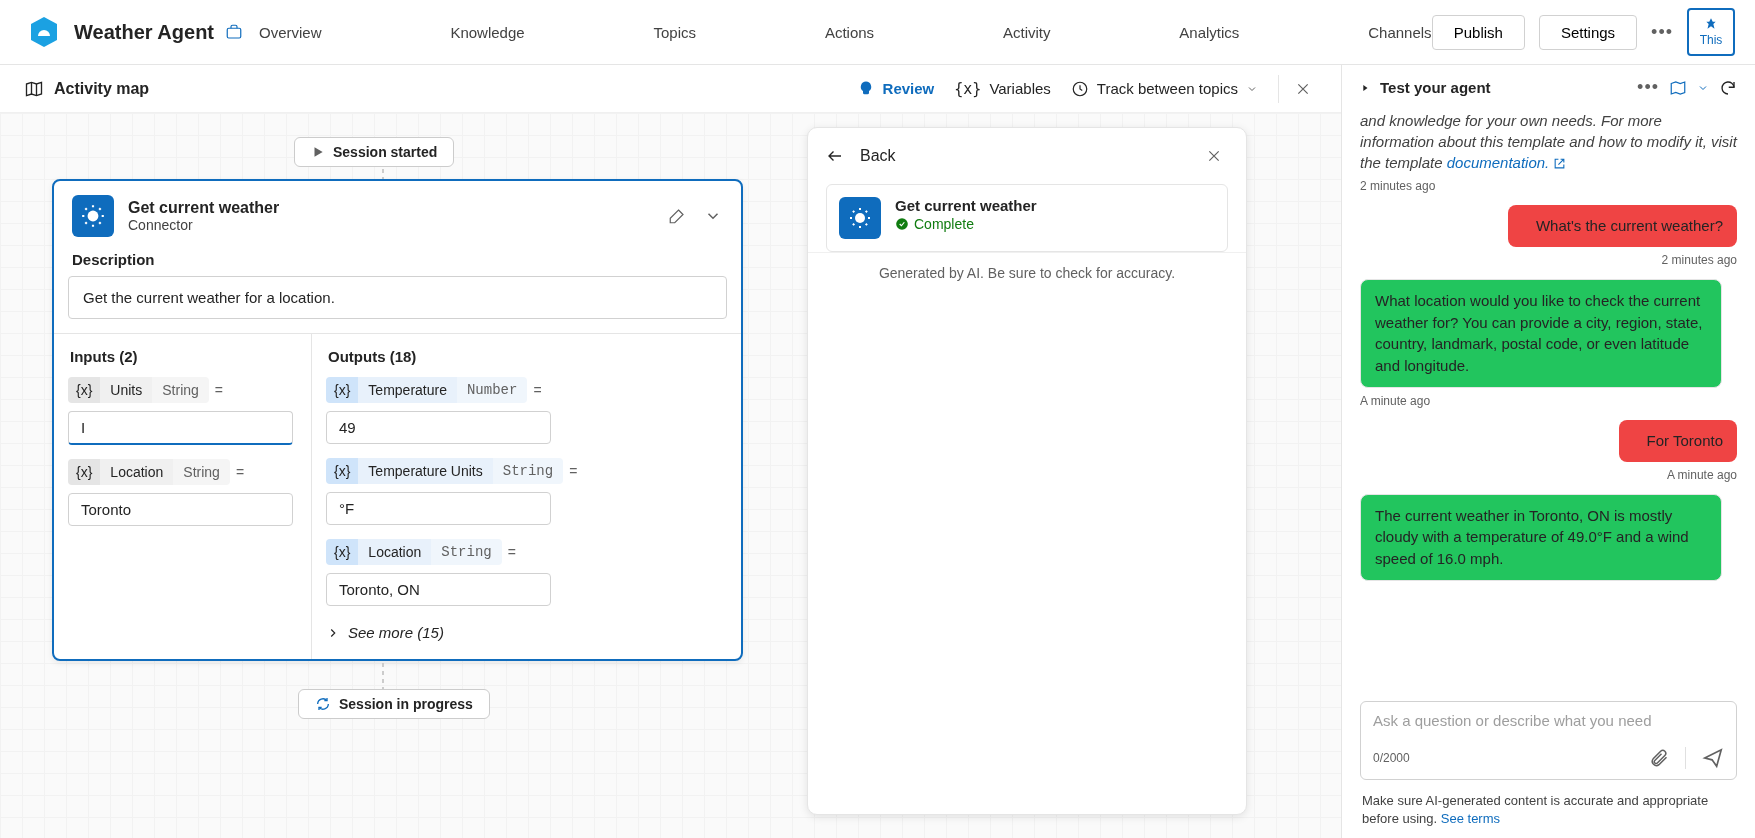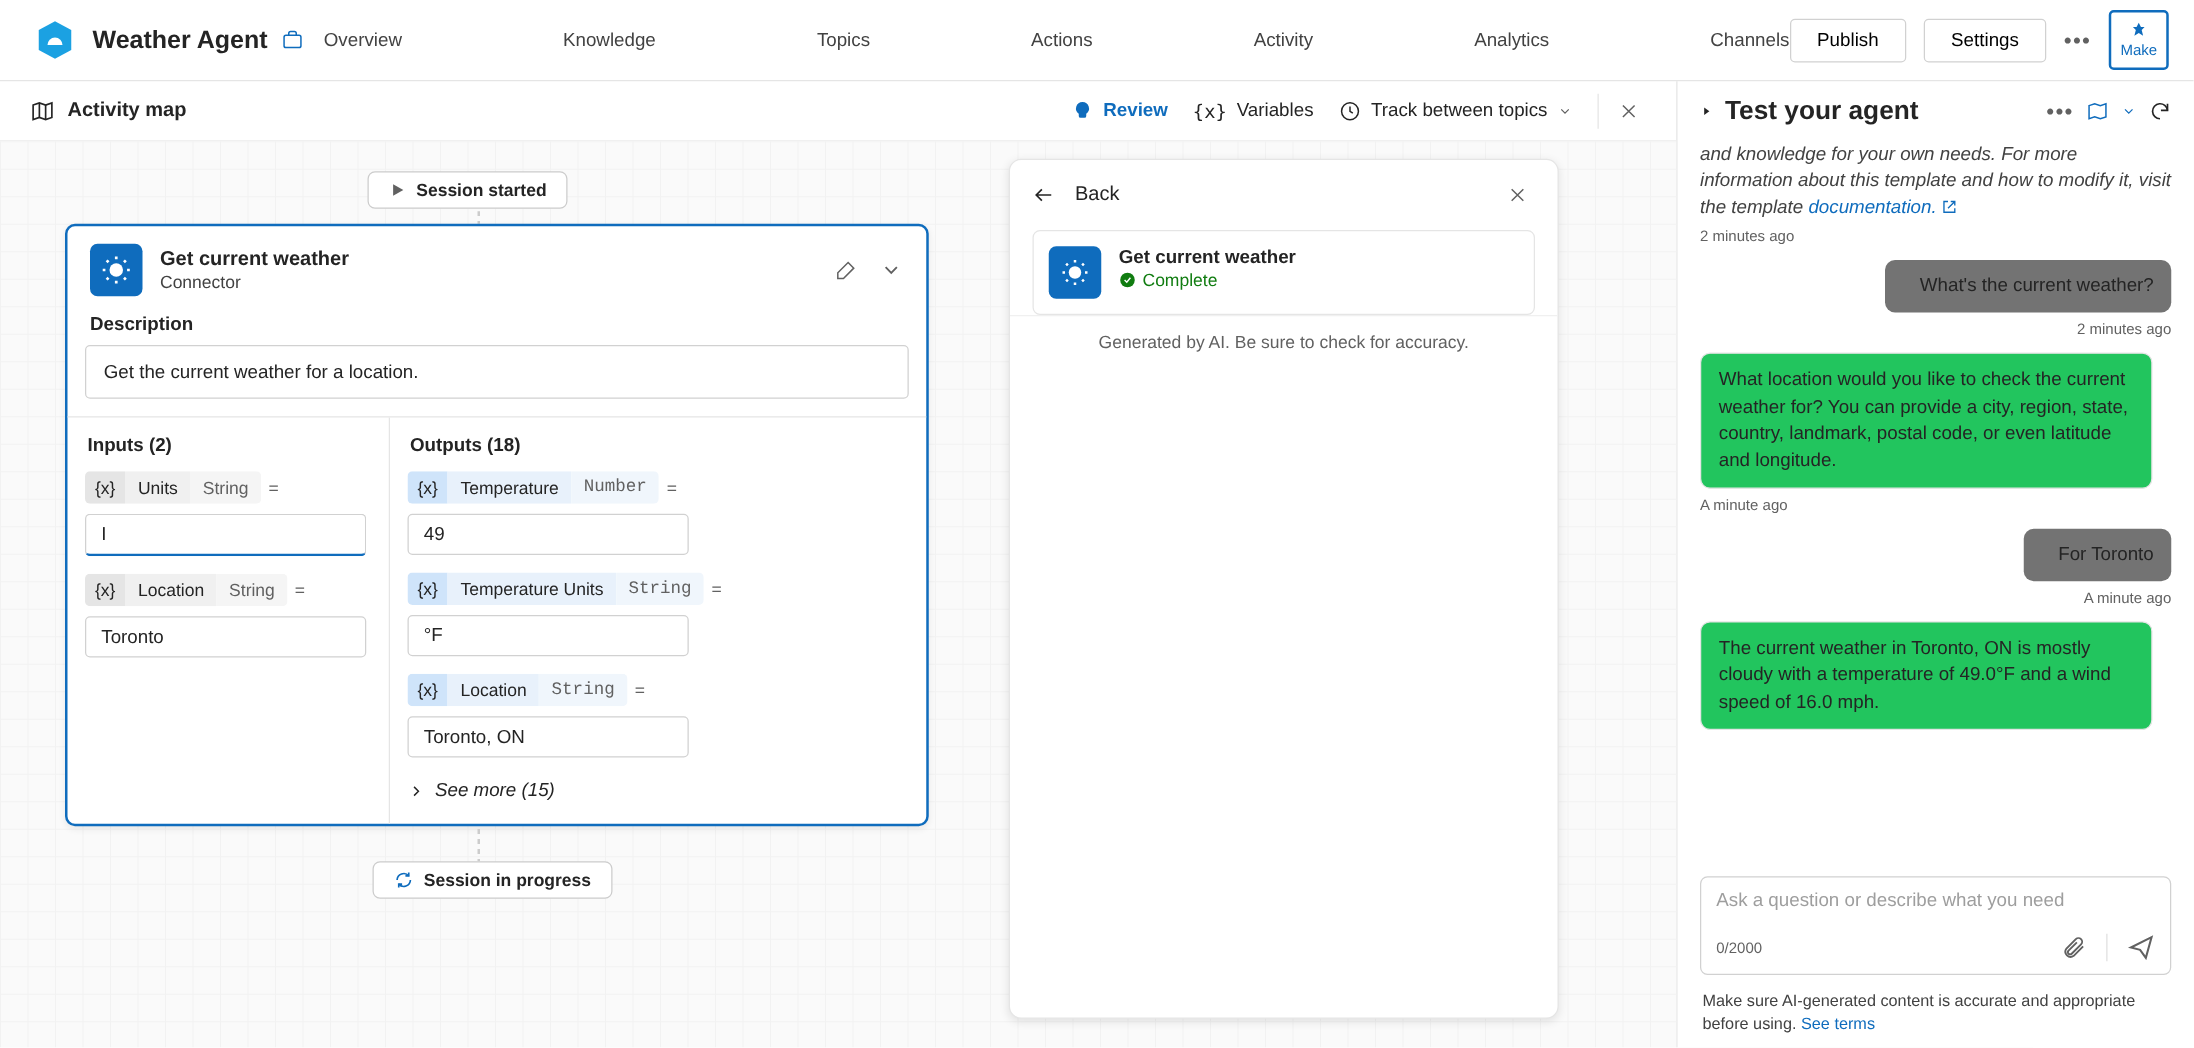--- a/index.html
+++ b/index.html
@@ -82,30 +82,30 @@
 .details-card { margin: 0 18px; border: 1px solid #e5e5e5; border-radius: 6px; padding: 12px; display: flex; gap: 14px; }
 .details-card .sun-icon { width: 42px; height: 42px; }
 .details-card .t { font-weight: 700; font-size: 15px; }
 .details-card .st { color: #107c10; font-size: 14px; display: flex; align-items: center; gap: 5px; margin-top: 2px; }
 .details-body { padding: 20px 22px; font-size: 15px; line-height: 1.5; flex: 1; }
 .details-foot { text-align: center; font-size: 14px; color: #616161; padding: 12px; border-top: 1px solid #f0f0f0; }
 
 
 .test-hdr { display: flex; align-items: center; padding: 12px 4px; gap: 10px; }
 .chev-play { width: 10px; height: 10px; }
-.test-hdr .ttl { font-weight: 700; font-size: 21px; flex: 1; }
+.test-hdr .ttl { font-weight: 700; font-size: 15px; flex: 1; }
 .test-hdr .acts { display: flex; gap: 10px; align-items: center; }
 
 .chat { flex: 1; overflow-y: auto; padding: 0 4px; }
 .msg-sys { font-style: italic; color: #424242; font-size: 15px; line-height: 1.4; margin-bottom: 2px; }
 .doc-link { color: #0f6cbd; }
 .ts { font-size: 12px; color: #616161; margin: 6px 0 12px; }
 .ts.r { text-align: right; }
 .bubble { border-radius: 8px; padding: 10px 14px; font-size: 15px; line-height: 1.45; max-width: 96%; }
-.bubble.user { background: #737373; margin-left: auto; width: fit-content; padding-left: 28px; }
+.bubble.user { background: #ef4444; margin-left: auto; width: fit-content; padding-left: 28px; }
 .bubble.bot { background: #22c55e; border: 1px solid #e5e5e5; }
 
 .chat-input { border: 1px solid #d1d1d1; border-radius: 6px; margin: 10px 4px 8px; padding: 10px 12px; }
 .chat-input .ph { color: #9e9e9e; font-size: 15px; margin-bottom: 18px; }
 .chat-input .ft { display: flex; align-items: center; }
 .chat-input .cnt { font-size: 12px; color: #616161; flex: 1; }
 .chat-input .icns { display: flex; gap: 16px; align-items: center; color: #616161; }
 .chat-input .icns .sep2 { width: 1px; height: 22px; background: #e0e0e0; }
 
 .disclaimer { font-size: 13px; color: #424242; padding: 4px 6px 10px; line-height: 1.4; }
@@ -140,21 +140,21 @@
     <span class="nav-tab">Channels</span>
   </div>
   <div class="header-actions">
     <button class="btn">Publish</button>
     <button class="btn">Settings</button>
     <span class="dots">•••</span>
     <div class="test-btn">
       <svg width="14" height="14" viewBox="0 0 24 24" fill="#0f6cbd">
           <path d="M12 2l3 6h5l-4 4 2 8-6-4-6 4 2-8-4-4h5z"></path>
         </svg>
-      <span>Make</span>
+      <span>This</span>
     </div>
   </div>
 </div>
 
 <div class="main">
 
   <div class="left">
     <div class="left-toolbar">
       <div class="title">
         <svg width="20" height="20" viewBox="0 0 24 24" fill="none" stroke="#242424" stroke-width="1.6">

